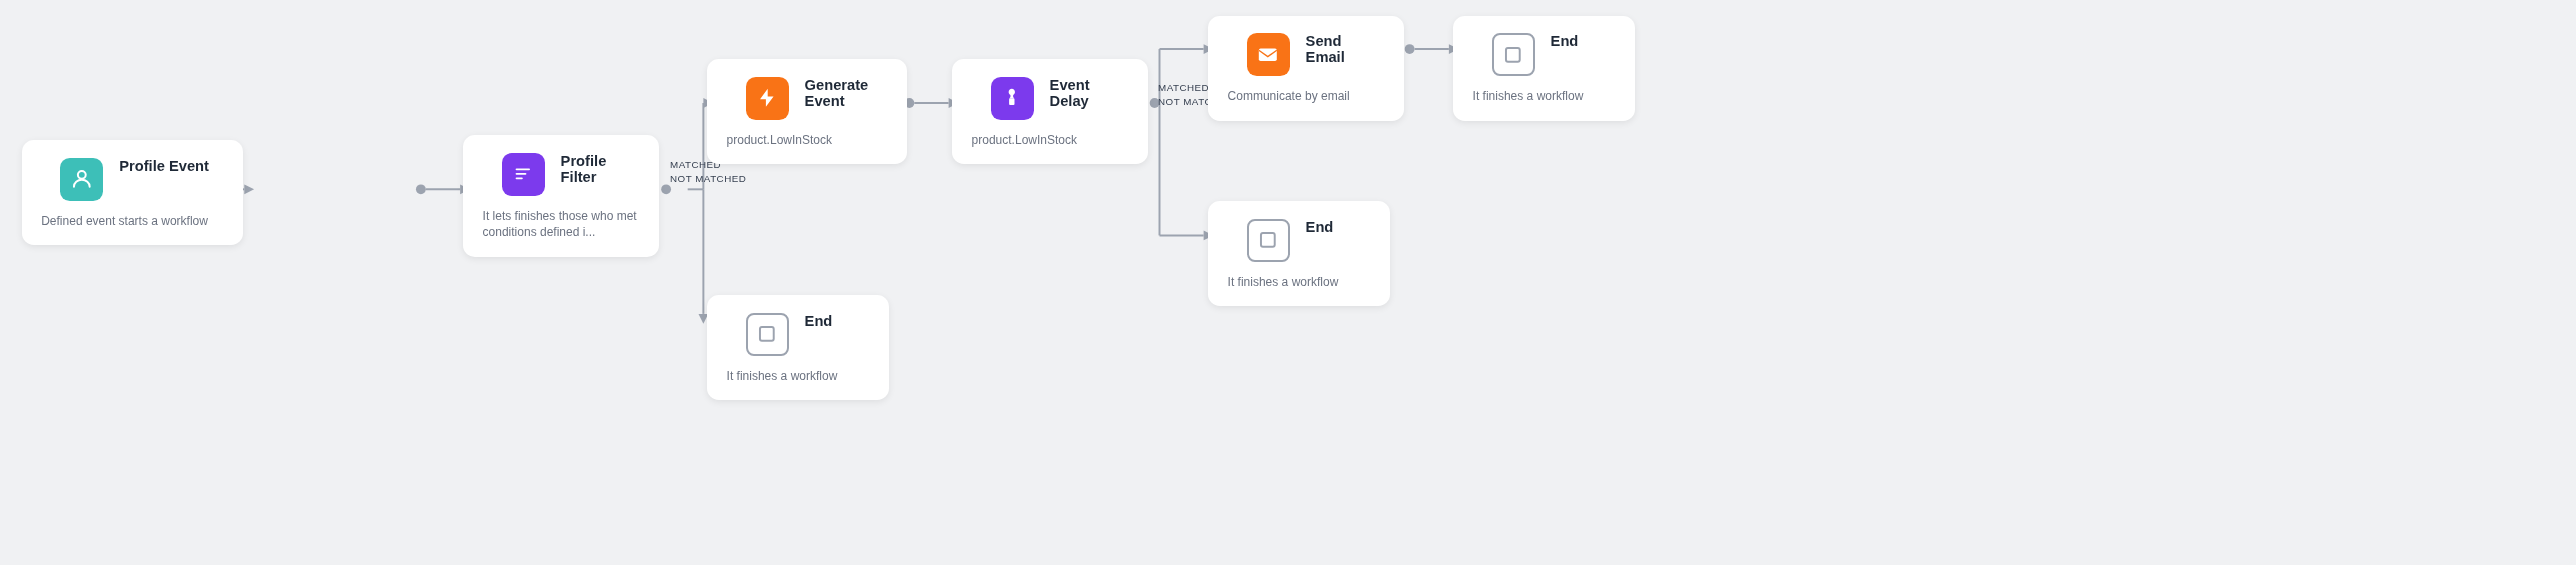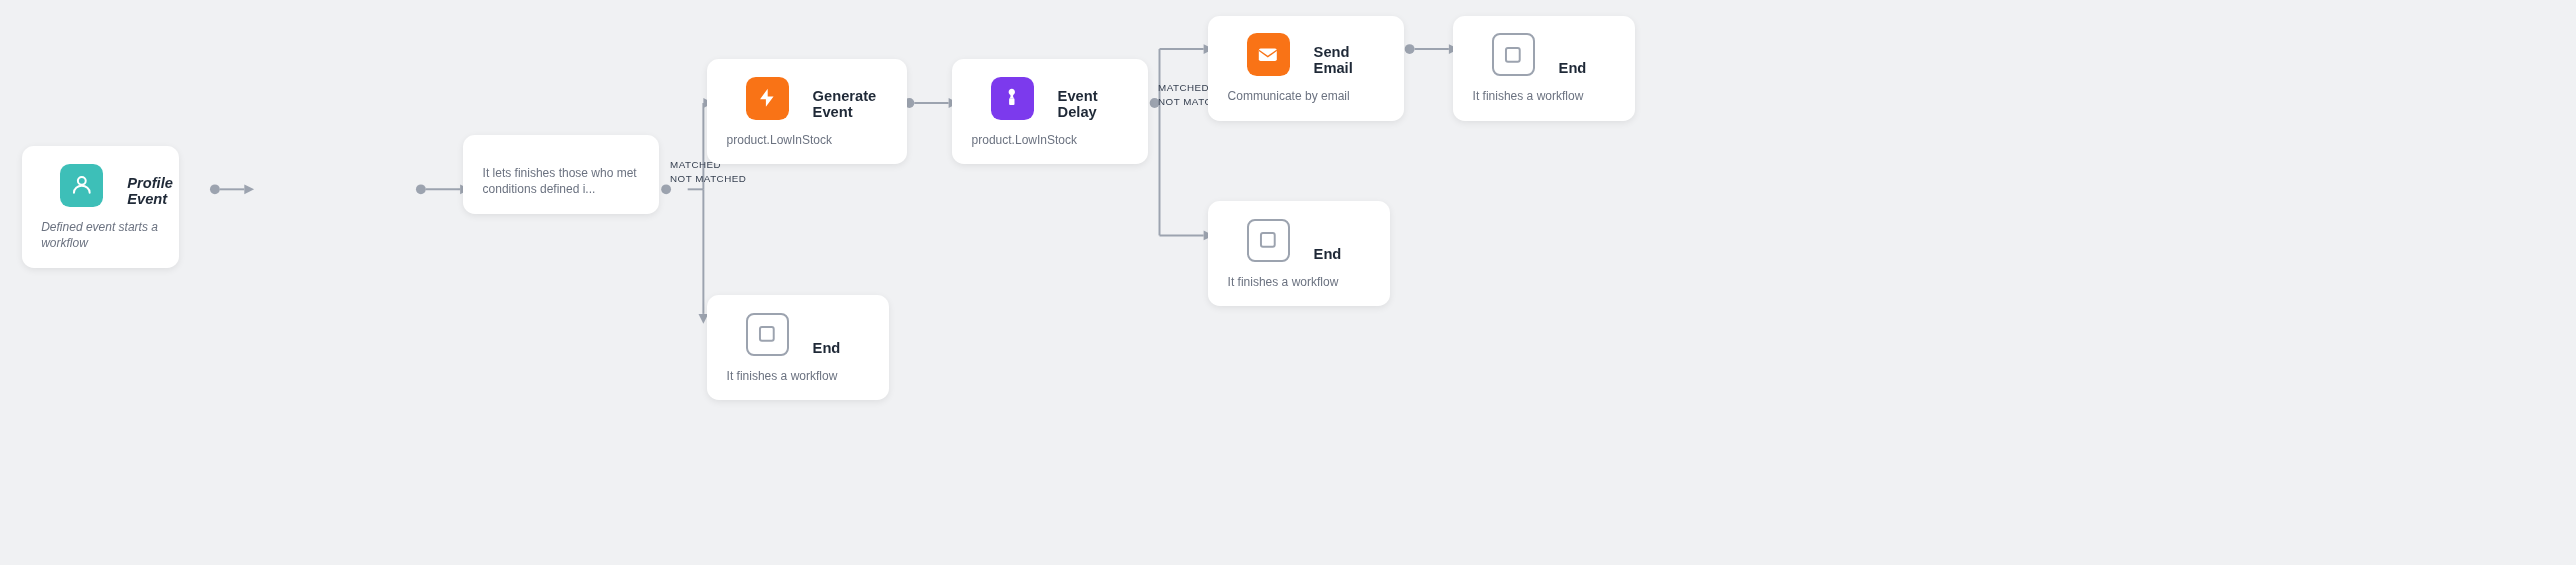--- a/index.html
+++ b/index.html
@@ -23,22 +23,22 @@
       position: absolute;
       background: #ffffff;
       border-radius: 11.8px;
       padding: 17.7px 19.6px 15.7px 19.6px;
       box-shadow: 0 2px 7.9px rgba(0,0,0,0.08);
       min-width: 157px;
     }
 
     .node-header {
       display: flex;
-      align-items: flex-end;
-      gap: 24px;
+      align-items: flex-start;
+      gap: 16px;
       margin-bottom: 9.8px;
       padding-left: 19px;
     }
 
     .node-icon {
       width: 43px;
       height: 43px;
       border-radius: 9.8px;
       display: flex;
       align-items: center;
@@ -126,35 +126,45 @@
 
     <line x1="1181" y1="105" x2="1181" y2="240" stroke="#9ca3af" stroke-width="2"></line>
     <line x1="1181" y1="240" x2="1226" y2="240" stroke="#9ca3af" stroke-width="2"></line>
     <polygon points="1226,235 1236,240 1226,245" fill="#9ca3af"></polygon>
 
     <circle cx="1436" cy="50" r="5" fill="#9ca3af"></circle>
     <line x1="1441" y1="50" x2="1476" y2="50" stroke="#9ca3af" stroke-width="2"></line>
     <polygon points="1476,45 1486,50 1476,55" fill="#9ca3af"></polygon>
   </svg>
 
-  <div class="node-card" style="left:21.6px; top:146px; width:157px;font-style:italic;">
+  <div class="node-card" style="left:21.6px; top:140px; width:221px;">
     <div class="node-header">
       <div class="node-icon icon-teal">
         <svg width="23.6" height="23.6" viewBox="0 0 24 24" fill="none">
           <circle cx="12" cy="8" r="4" stroke="white" stroke-width="2"></circle>
           <path d="M4 20c0-4 3.6-7 8-7s8 3 8 7" stroke="white" stroke-width="2" stroke-linecap="round"></path>
         </svg>
       </div>
       <span class="node-title">Profile Event</span>
     </div>
     <div class="node-subtitle">Defined event starts a workflow</div>
   </div>
 
 
   <div class="node-card" style="left:463px; top:135px; width:196px;">
+    <div class="node-header">
+      <div class="node-icon icon-purple">
+        <svg width="21.6" height="21.6" viewBox="0 0 24 24" fill="white">
+          <rect x="4" y="6" width="16" height="2" rx="1"></rect>
+          <rect x="4" y="11" width="12" height="2" rx="1"></rect>
+          <rect x="4" y="16" width="8" height="2" rx="1"></rect>
+        </svg>
+      </div>
+      <span class="node-title">Profile Filter</span>
+    </div>
     <div class="node-subtitle">It lets finishes those who met conditions defined i...</div>
   </div>
 
   <div class="branch-label matched-label" style="left:670px; top:159px; font-size:9.8px;">
     <span>MATCHED</span>
   </div>
   <div class="branch-label not-matched-label" style="left:670px; top:173px; font-size:9.8px;">
     <span>NOT MATCHED</span>
   </div>
 

